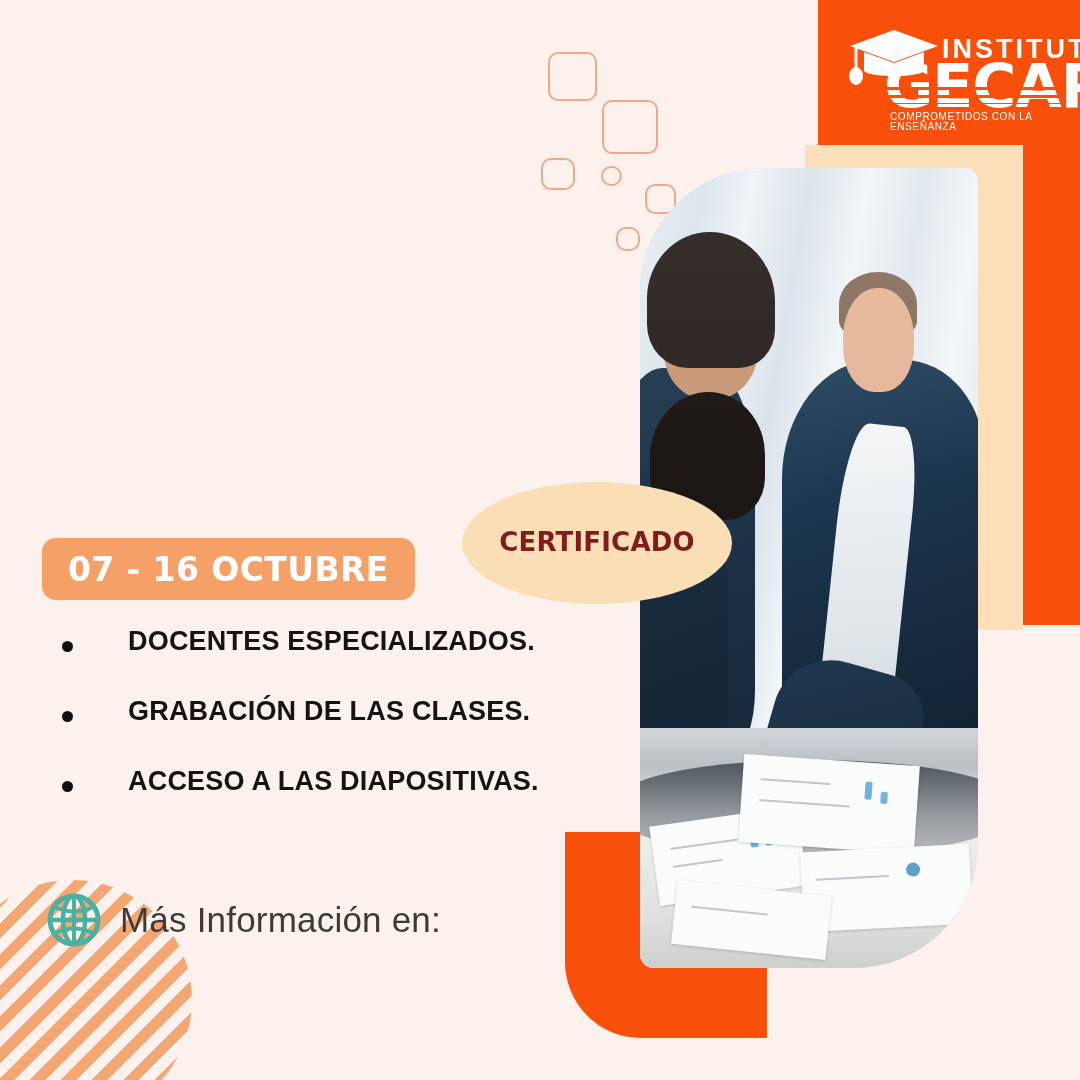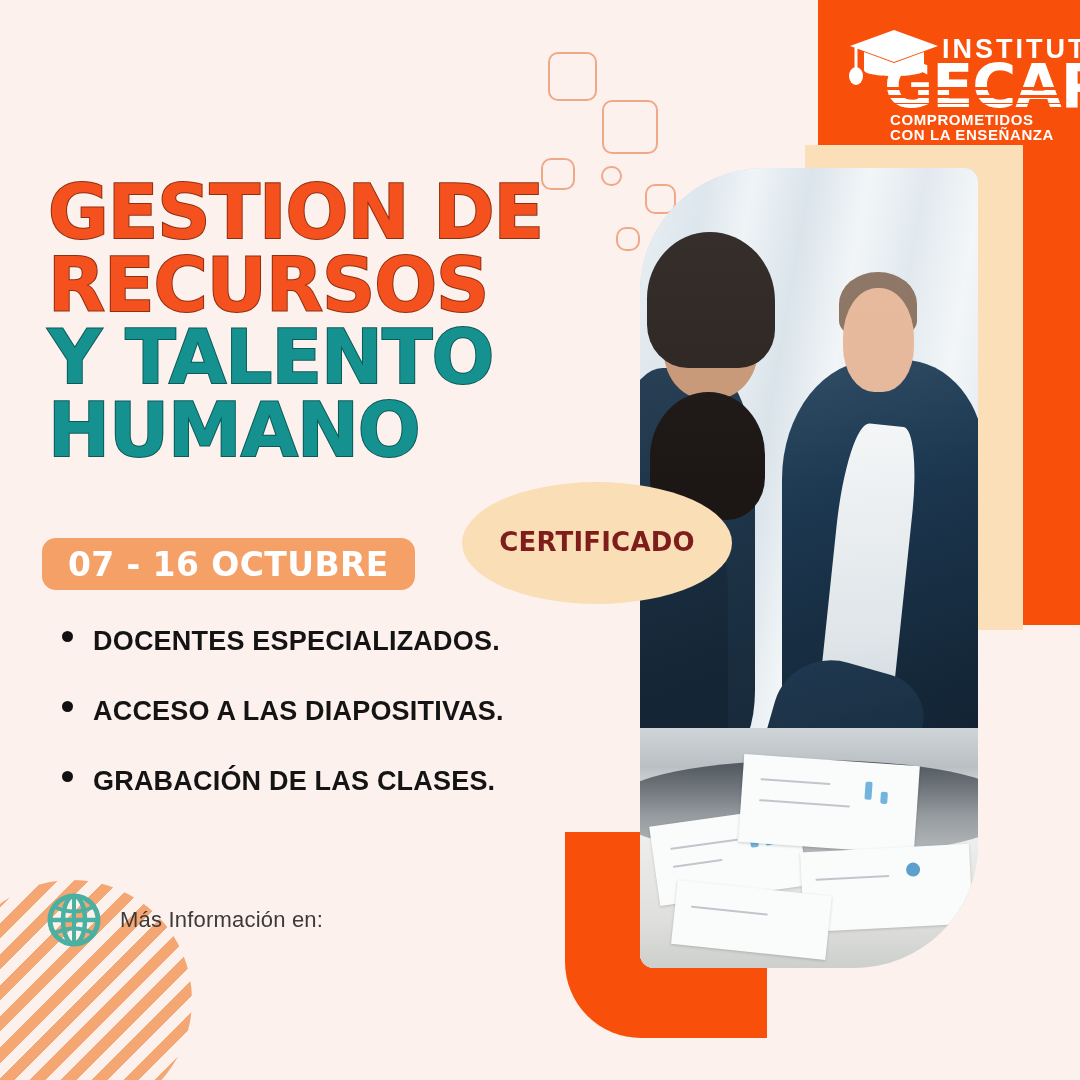--- a/index.html
+++ b/index.html
@@ -198,21 +198,21 @@
   .logo-gecap-stripes {
     position: absolute; left: 40px; top: 62px;
     width: 178px; height: 22px;
     background: repeating-linear-gradient(
       180deg, rgba(248,80,10,0) 0px, rgba(248,80,10,0) 5px,
       #f8500a 5px, #f8500a 8px);
     pointer-events: none;
   }
   .logo-tag {
     position: absolute; left: 44px; top: 92px;
-    font-size: 15px; font-weight: bold; letter-spacing: .6px;
+    font-size: 10px; font-weight: normal; letter-spacing: .6px;
     color: #fff; line-height: 1;
   }
 
   
   .badge-gratis {
     position: absolute; left: 42px; top: 70px;
     width: 412px; height: 80px;
     border: 3px solid #edc04b;
     border-radius: 44px;
     box-sizing: border-box;
@@ -240,56 +240,57 @@
     paint-order: stroke fill;
   }
   .headline .teal {
     color: #15918f;
     -webkit-text-stroke: 2px #0b5a58;
     paint-order: stroke fill;
   }
 
   .date-badge {
     position: absolute; left: 42px; top: 538px;
-    height: 52px;
+    height: 62px;
     padding: 0 26px;
     background: #f5a067;
     border-radius: 14px;
     display: flex; align-items: center;
   }
   .date-badge span {
     font-size: 33px; font-weight: bold; letter-spacing: .4px;
     color: #ffffff;
     font-family: "DejaVu Sans", sans-serif;
   }
 
   .features { position: absolute; left: 62px; top: 626px; width: 540px; }
   .feature {
-    display: flex; align-items: center;
+    display: flex; align-items: flex-end;
     margin-bottom: 39px;
+    gap: 35px;
   }
   .feature .dot {
     width: 11px; height: 11px; min-width: 11px;
     border-radius: 50%; background: #111111;
     margin-right: 20px; position: relative; top: -5px;
   }
   .feature .txt {
     font-size: 27px; font-weight: bold; letter-spacing: .2px;
     color: #141414;
     font-family: "Liberation Sans", sans-serif;
   }
 
   .footer {
     position: absolute; left: 46px; top: 892px;
     display: flex; align-items: center;
   }
   .globe-icon { width: 56px; height: 56px; margin-right: 18px; flex: 0 0 auto; }
   .footer-text { line-height: 1.05; }
   .footer-more {
-    font-size: 22px; color: #3d3a38; font-weight: normal;
+    font-size: 35px; color: #3d3a38; font-weight: normal;
     font-family: "Liberation Sans", sans-serif;
     letter-spacing: .2px;
   }
   .footer-url {
     font-size: 32px; color: #0f0f0f; font-weight: bold;
     font-family: "DejaVu Sans", sans-serif;
     letter-spacing: -.3px; margin-top: 3px;
   }
 
   
@@ -380,47 +381,41 @@
       <path d="M8,22 L8,44" stroke="#ffffff" stroke-width="3" fill="none"></path>
       <ellipse cx="8" cy="50" rx="7" ry="9" fill="#ffffff"></ellipse>
     </svg>
     <div class="logo-instituto">INSTITUTO</div>
     <div class="logo-gecap">GECAP</div>
     <div class="logo-gecap-stripes"></div>
     <div class="logo-tag">COMPROMETIDOS CON LA ENSEÑANZA</div>
   </div>
 
 
-  <div class="headline">
-    <div class="line orange">GESTION DE</div>
-    <div class="line orange">RECURSOS</div>
-    <div class="line teal">Y TALENTO</div>
-    <div class="line teal">HUMANO</div>
-  </div>
 
   <div class="date-badge">
     <span>07 - 16 OCTUBRE</span>
   </div>
 
   <div class="cert-oval">
     <div class="l1">CERTIFICADO</div>
   </div>
 
   <div class="features">
     <div class="feature">
       <span class="dot"></span>
       <span class="txt">DOCENTES ESPECIALIZADOS.</span>
     </div>
     <div class="feature">
       <span class="dot"></span>
-      <span class="txt">ACCESO A LAS DIAPOSITIVAS.</span>
+      <span class="txt">GRABACIÓN DE LAS CLASES.</span>
     </div>
     <div class="feature">
       <span class="dot"></span>
-      <span class="txt">GRABACIÓN DE LAS CLASES.</span>
+      <span class="txt">ACCESO A LAS DIAPOSITIVAS.</span>
     </div>
   </div>
 
   <div class="footer">
     <svg class="globe-icon" viewBox="0 0 56 56">
       <circle cx="28" cy="28" r="24" fill="none" stroke="#4ab0a2" stroke-width="5"></circle>
       <ellipse cx="28" cy="28" rx="11" ry="24" fill="none" stroke="#4ab0a2" stroke-width="4.5"></ellipse>
       <line x1="4" y1="28" x2="52" y2="28" stroke="#4ab0a2" stroke-width="4.5"></line>
       <path d="M9 15 Q28 24 47 15" fill="none" stroke="#4ab0a2" stroke-width="4"></path>
       <path d="M9 41 Q28 32 47 41" fill="none" stroke="#4ab0a2" stroke-width="4"></path>

